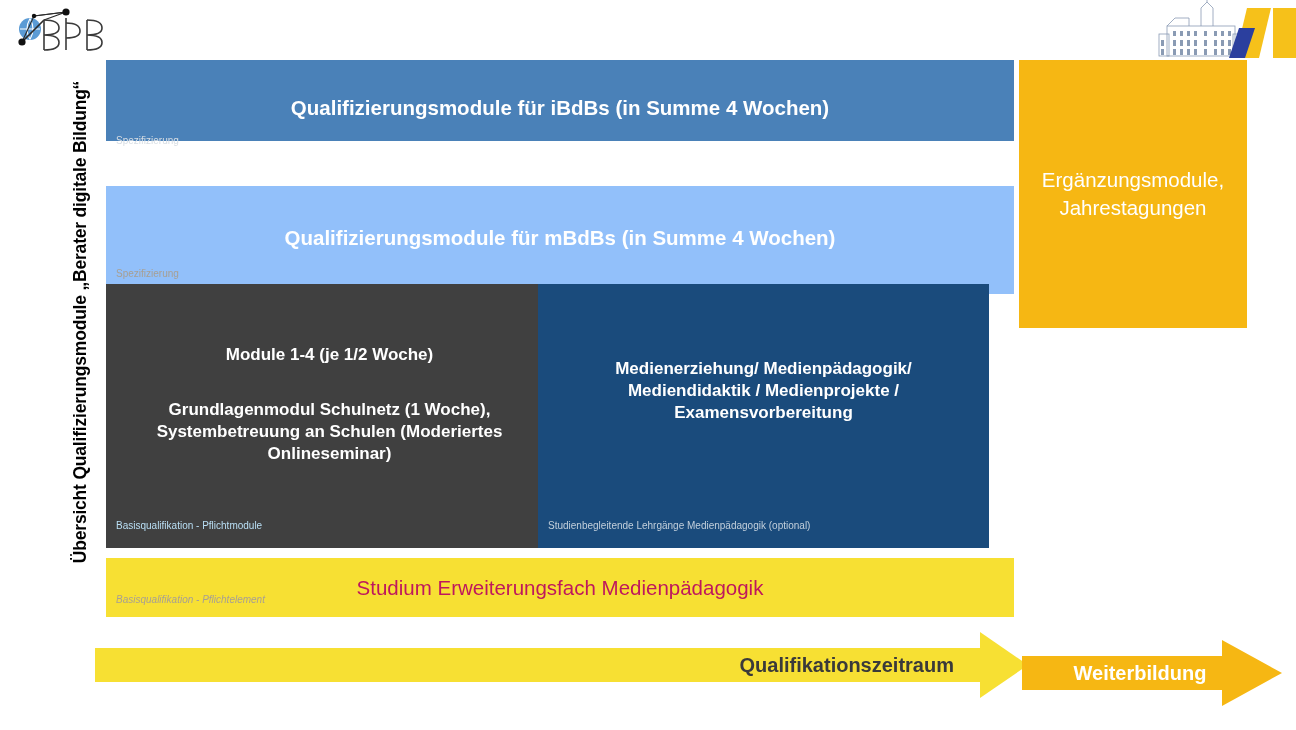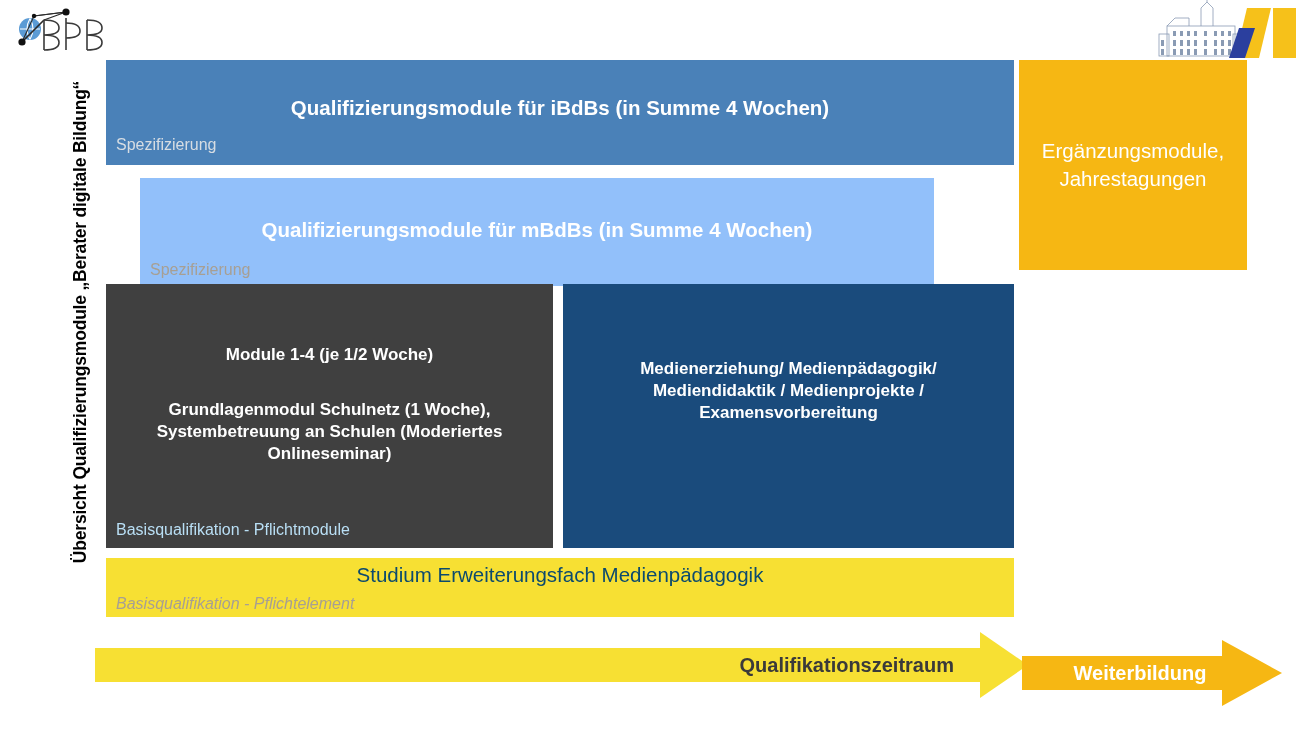--- a/index.html
+++ b/index.html
@@ -14,52 +14,52 @@
   #vtitle{position:absolute;left:-230px;top:305px;width:620px;height:34px;
           transform:rotate(-90deg);
           display:flex;align-items:center;justify-content:center;
           font-size:17.5px;font-weight:bold;color:#000;letter-spacing:-0.2px;
           white-space:nowrap;}
 
   
   .box{position:absolute;box-sizing:border-box;}
   .box .maintxt{position:absolute;left:0;right:0;text-align:center;
                 font-weight:bold;line-height:1.28;}
-  .box .cat{position:absolute;left:10px;font-size:16px;line-height:1.2;
+  .box .cat{position:absolute;left:10px;font-size:10px;line-height:1.2;
             white-space:nowrap;}
 
   
-  #box-ibdb{left:106px;top:60px;width:908px;height:105px;background:#4a81b8;}
+  #box-ibdb{left:106px;top:60px;width:908px;height:81px;background:#4a81b8;}
   #box-ibdb .maintxt{top:35px;font-size:20.5px;color:#ffffff;}
   #box-ibdb .cat{top:75px;color:#d7dde3;}
 
   
-  #box-mbdb{left:106px;top:178px;width:794px;height:108px;background:#92c0fa;margin-left:34px;}
+  #box-mbdb{left:106px;top:186px;width:908px;height:108px;background:#92c0fa;}
   #box-mbdb .maintxt{top:39px;font-size:20.5px;color:#ffffff;}
   #box-mbdb .cat{top:82px;color:#a79f93;}
 
   
   #box-module{left:106px;top:284px;width:447px;height:264px;background:#404040;}
   #box-module .maintxt{font-size:17px;color:#ffffff;}
   #box-module .line1{top:60px;}
   #box-module .line2{top:103px;left:18px;right:18px;margin-top:12px;}
   #box-module .cat{top:236px;color:#b9dff5;}
 
   
-  #box-media{left:563px;top:284px;width:451px;height:264px;background:#1a4b7c;padding-left:14px;}
+  #box-media{left:538px;top:284px;width:451px;height:264px;background:#1a4b7c;padding-left:14px;}
   #box-media .maintxt{top:74px;left:18px;right:18px;font-size:17px;color:#ffffff;}
   #box-media .cat{top:236px;color:#c2cfdb;}
 
   
   #box-studium{left:106px;top:558px;width:908px;height:59px;background:#f7e033;}
-  #box-studium .maintxt{top:4px;font-size:20.5px;color:#0c4a6e;font-weight:normal;}
+  #box-studium .maintxt{top:17px;font-size:20.5px;color:#be185d;font-weight:normal;}
   #box-studium .cat{top:36px;color:#a79f93;font-style:italic;}
 
   
-  #box-ergaenzung{left:1019px;top:60px;width:228px;height:210px;background:#f6b713;
+  #box-ergaenzung{left:1019px;top:60px;width:228px;height:268px;background:#f6b713;
                   display:flex;align-items:center;justify-content:flex-start;}
   #box-ergaenzung span{font-size:20.5px;color:#ffffff;text-align:center;
                        line-height:1.35;}
 
   
   .arrow{position:absolute;display:flex;align-items:center;}
   .arrow .shaft{height:34px;display:flex;align-items:center;justify-content:center;
                 box-sizing:border-box;}
   .arrow .head{width:0;height:0;border-top:33px solid transparent;
                border-bottom:33px solid transparent;}
@@ -161,20 +161,21 @@
 </div>
 
 <div class="box" id="box-module">
   <div class="maintxt line1">Module 1-4 (je 1/2 Woche)</div>
   <div class="maintxt line2">Grundlagenmodul Schulnetz (1 Woche), Systembetreuung an Schulen (Moderiertes Onlineseminar)</div>
   <div class="cat">Basisqualifikation - Pflichtmodule</div>
 </div>
 
 <div class="box" id="box-media">
   <div class="maintxt">Medienerziehung/ Medienpädagogik/ Mediendidaktik / Medienprojekte / Examensvorbereitung</div>
+  <div class="cat">Studienbegleitende Lehrgänge Medienpädagogik (optional)</div>
 </div>
 
 <div class="box" id="box-studium">
   <div class="maintxt">Studium Erweiterungsfach Medienpädagogik</div>
   <div class="cat">Basisqualifikation - Pflichtelement</div>
 </div>
 
 <div class="box" id="box-ergaenzung">
   <span>Ergänzungsmodule, Jahrestagungen</span>
 </div>

